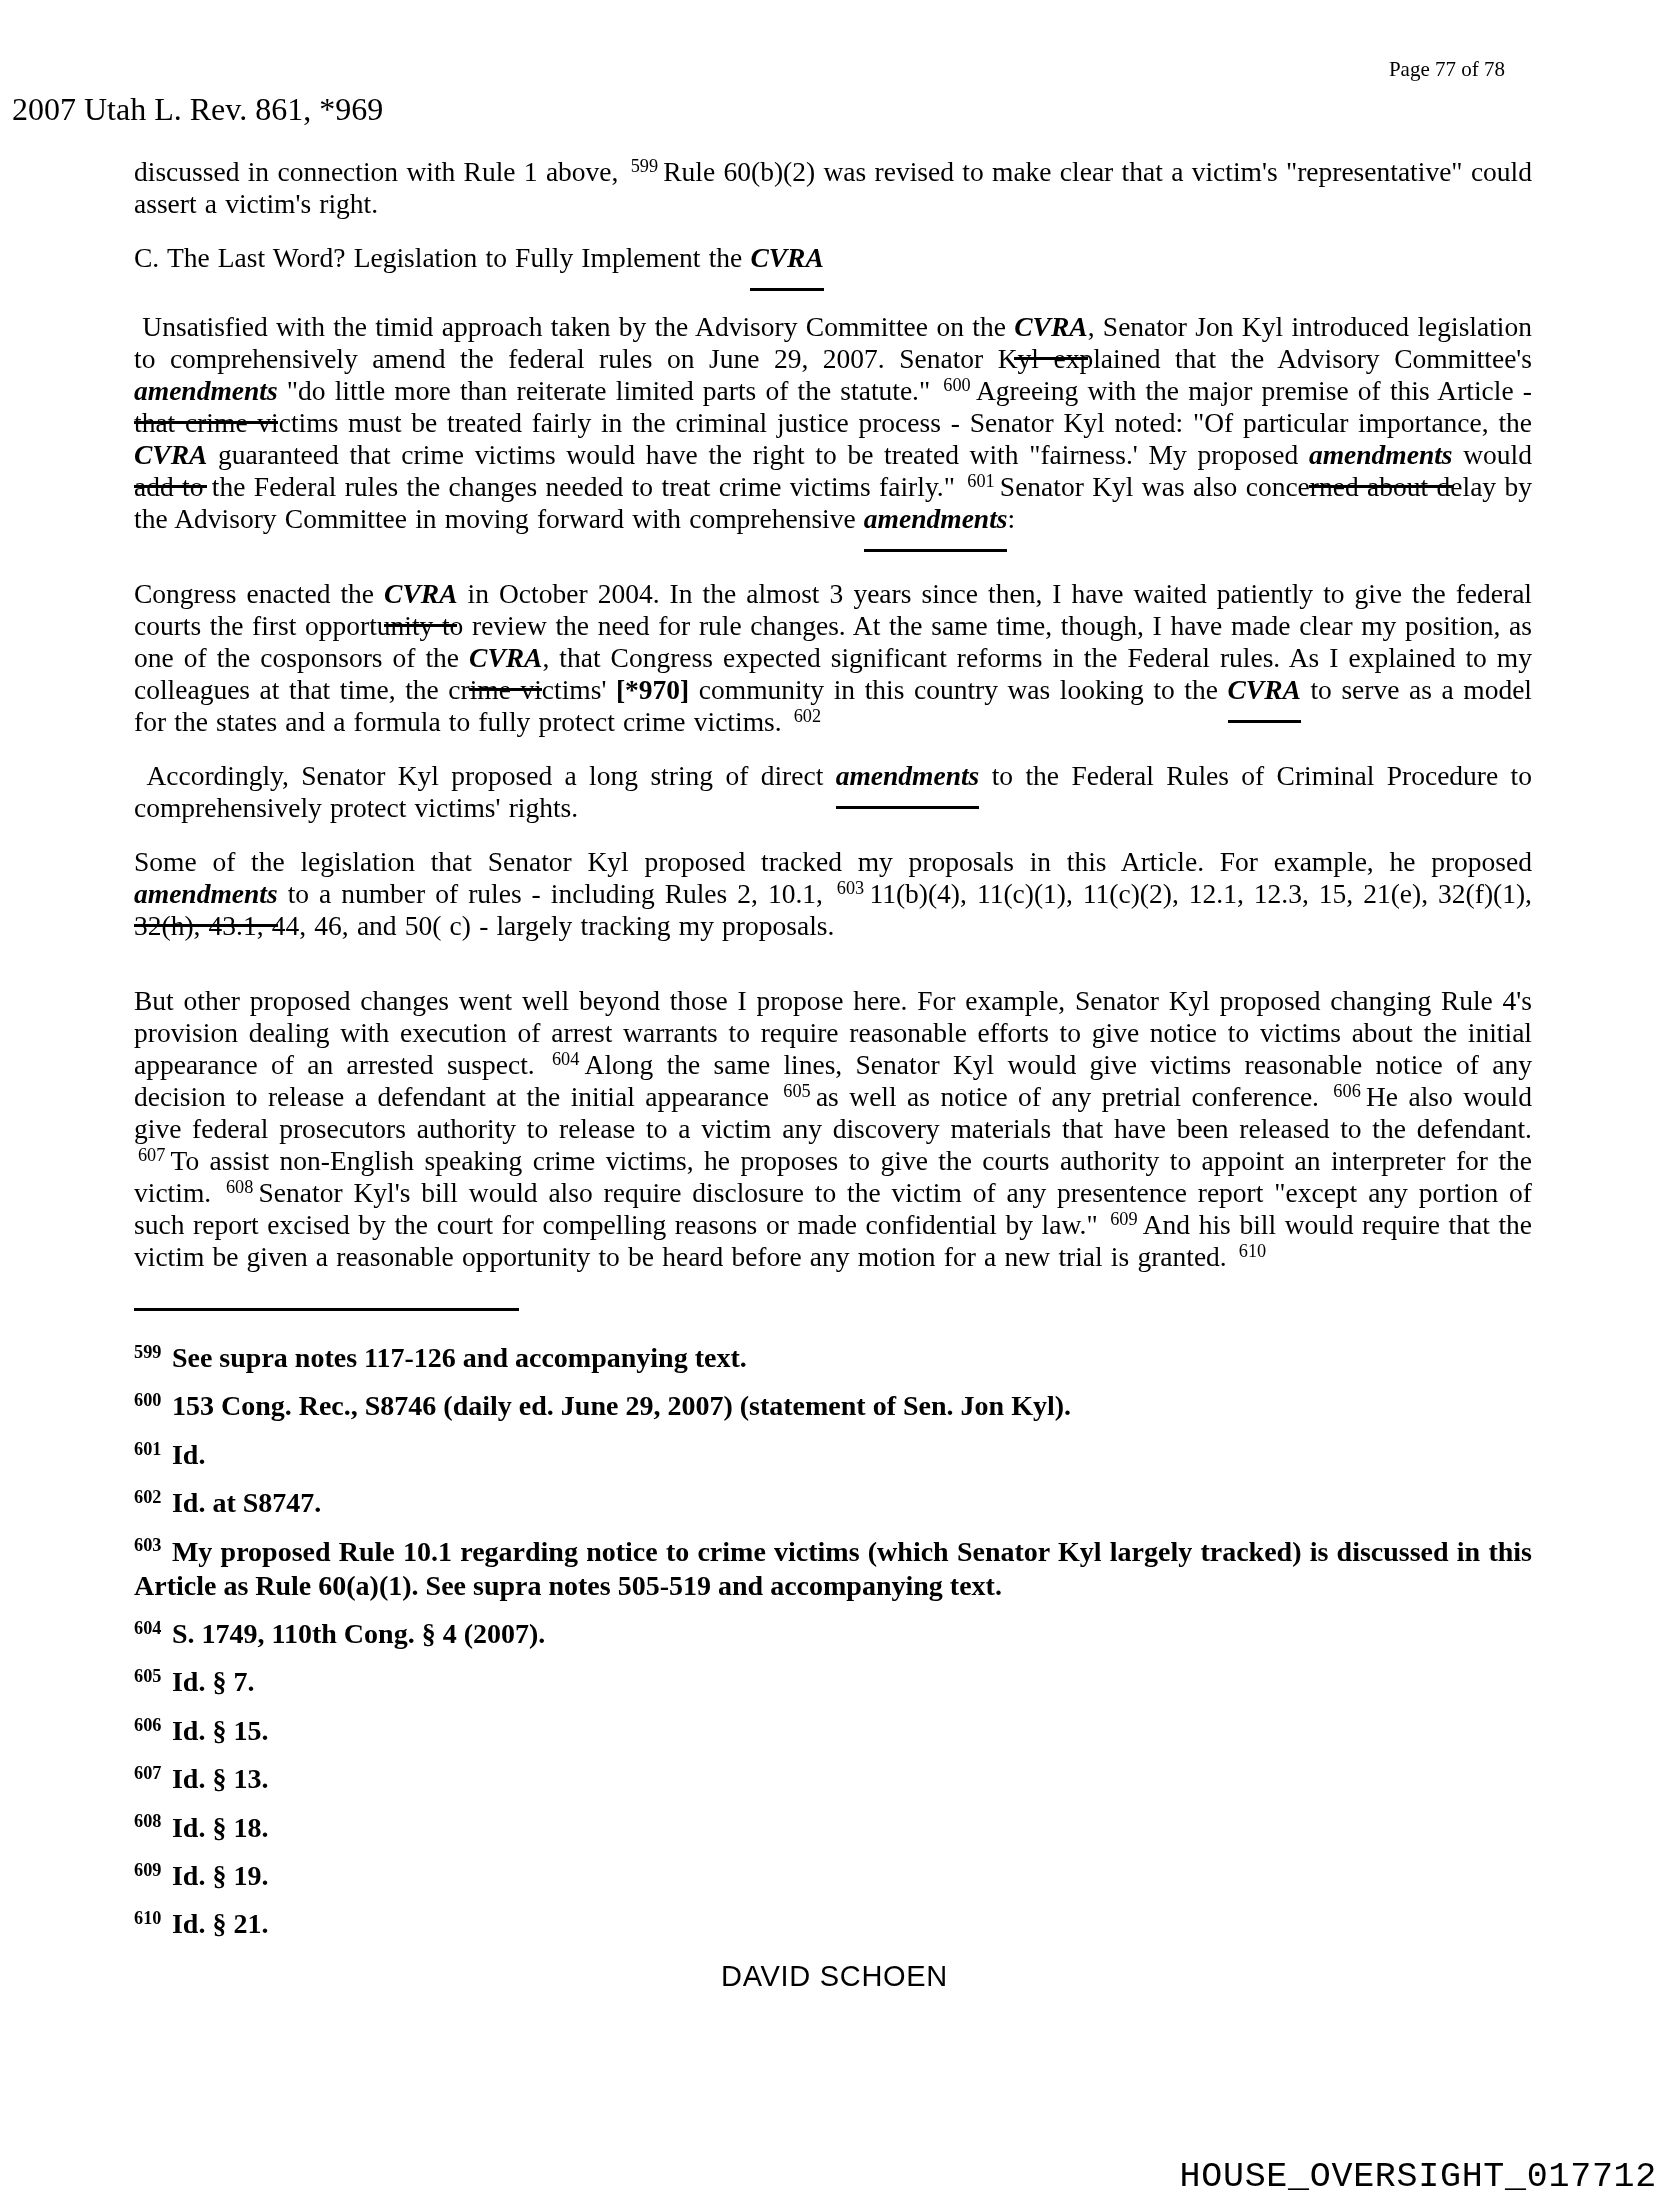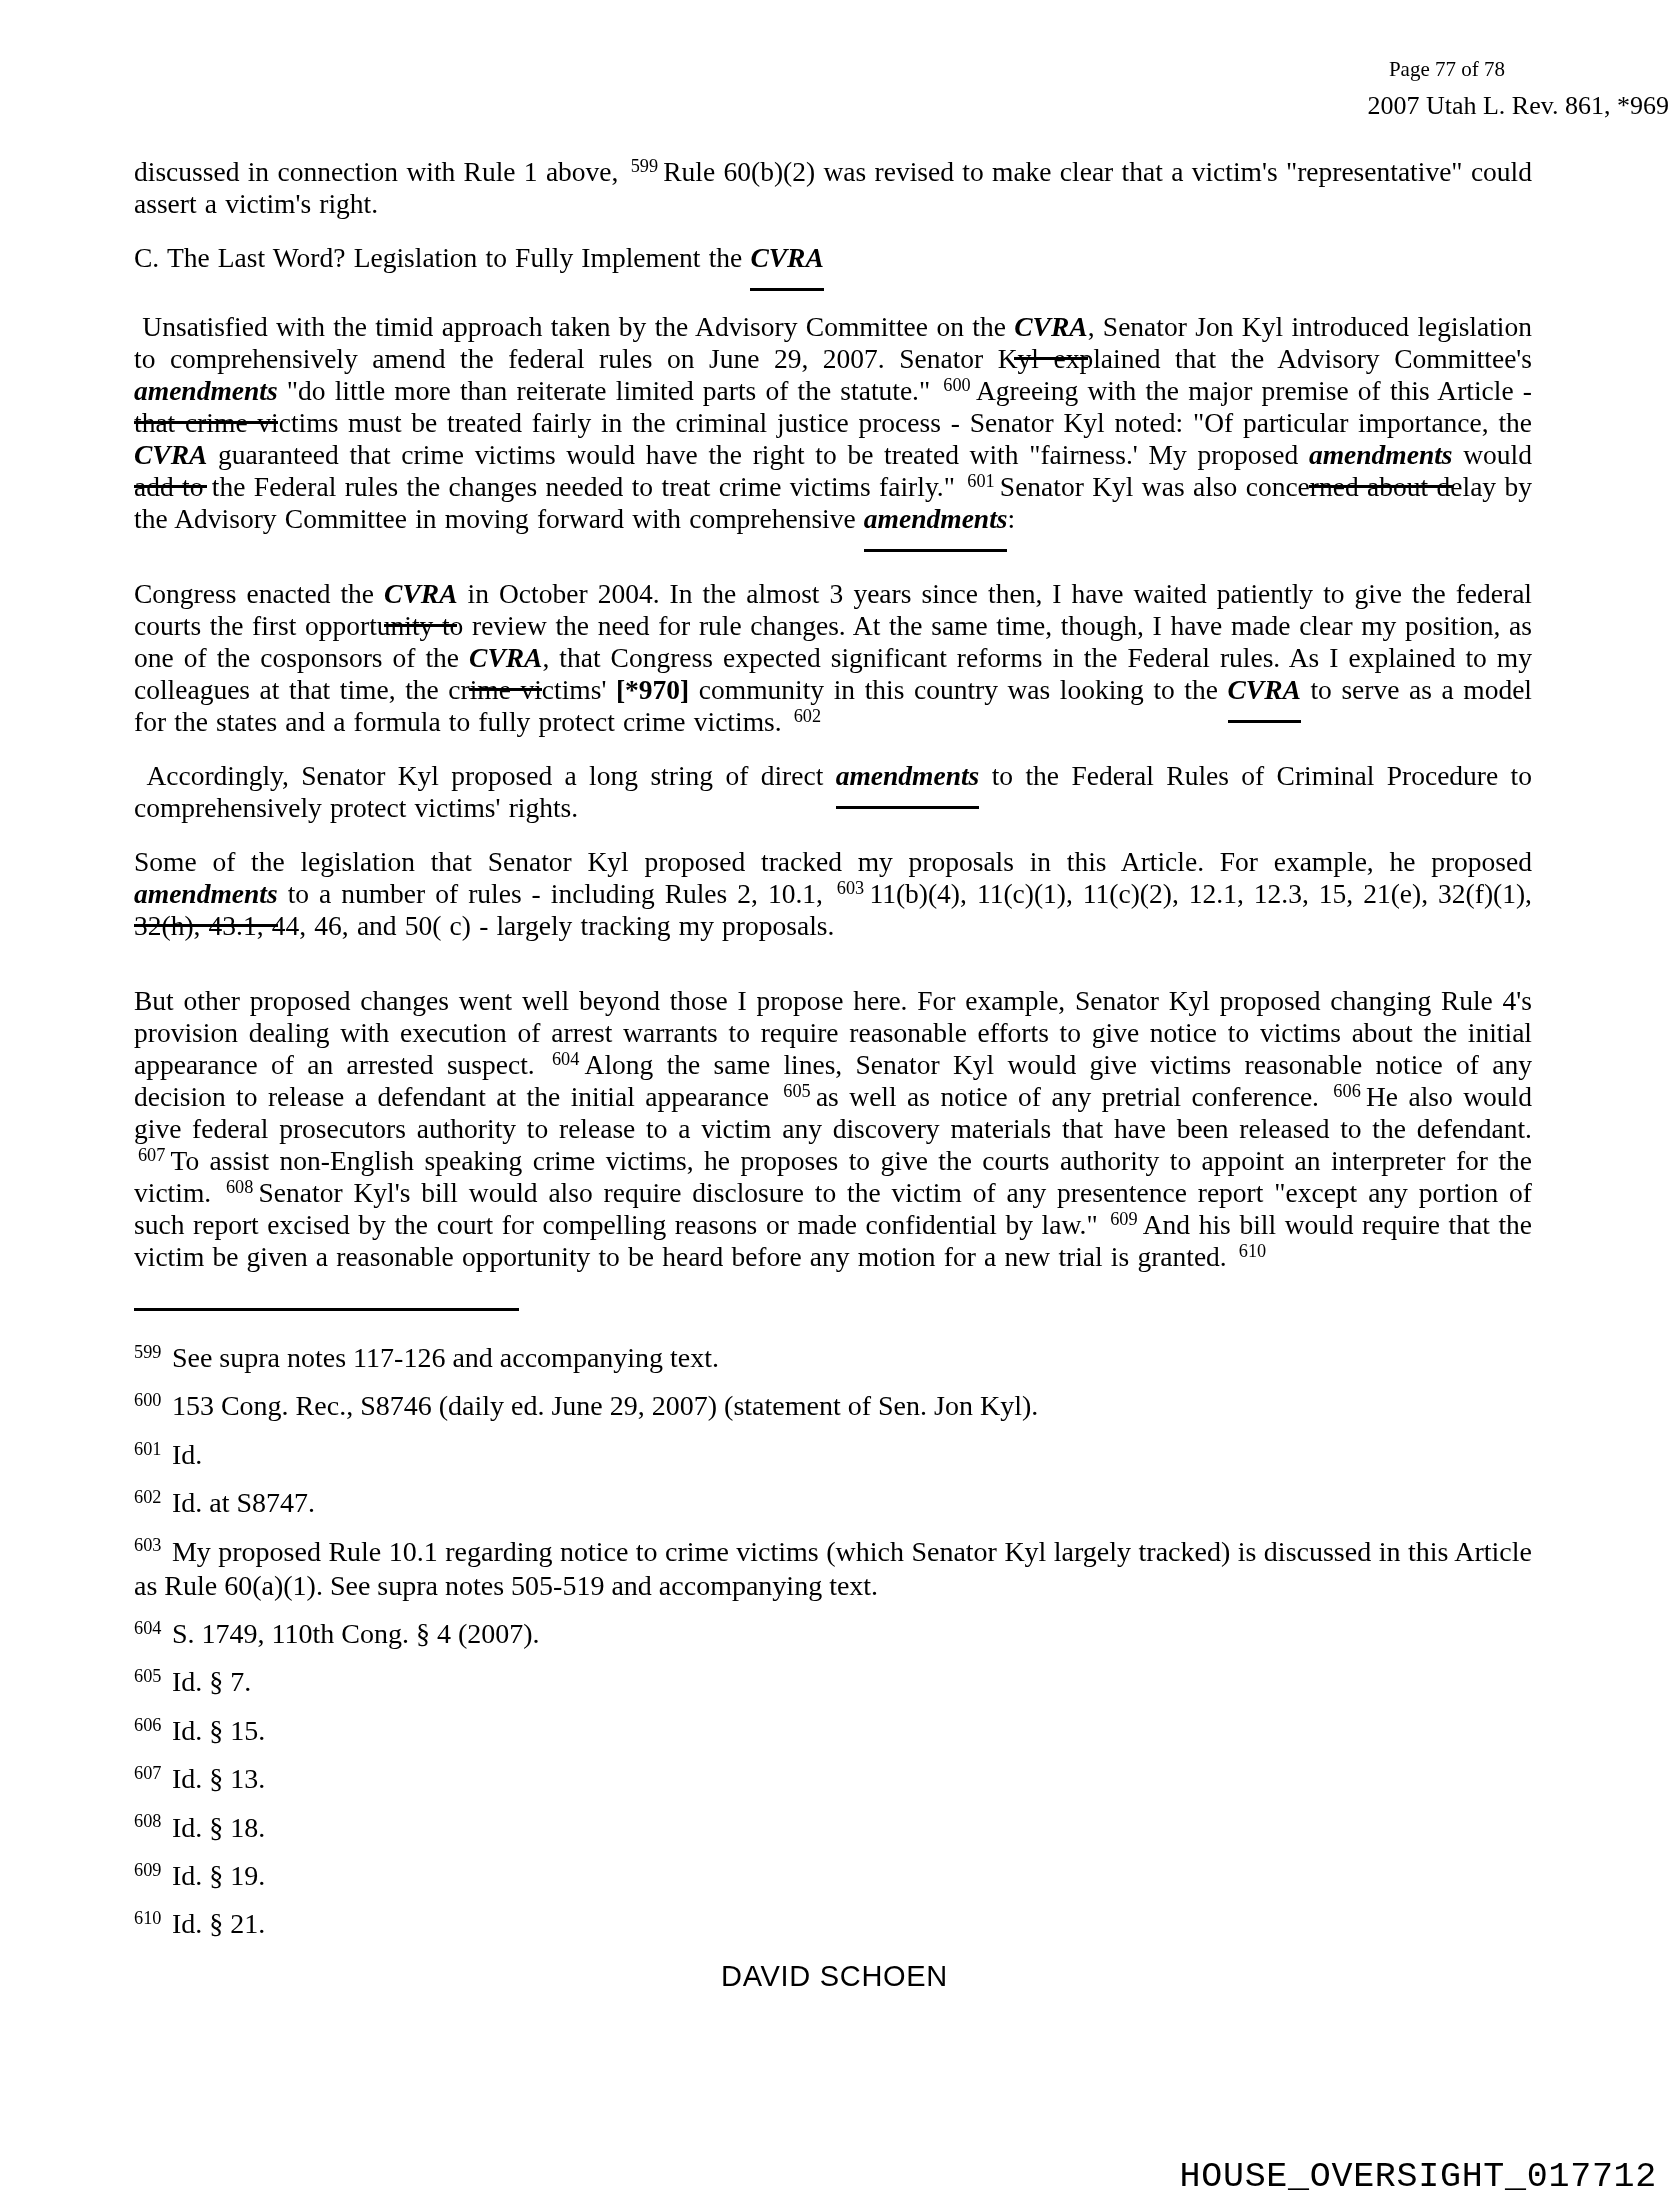--- a/index.html
+++ b/index.html
@@ -9,22 +9,22 @@
     background:#ffffff;color:#000;
     font-family:"Liberation Serif","DejaVu Serif",serif;
     overflow:hidden;
   }
   .pageno{
     position:absolute;top:58px;right:164px;
     font-size:21px;line-height:1.1;
     white-space:nowrap;
   }
   .citation{
-    position:absolute;top:92px;left:0;right:0;
-    text-align:right;font-size:26px;line-height:1.1;
+    position:absolute;top:92px;left:12px;right:0;
+    text-align:left;font-size:32px;line-height:1.1;
   }
   .main{
     position:absolute;left:134px;top:156px;width:1398px;
   }
   .para{
     font-size:27.5px;line-height:32px;
     text-align:justify;
     margin:0 0 22px 0;
     word-spacing:1.3px;
   }
@@ -42,20 +42,21 @@
     position:relative;top:-9.2px;
     margin:0 5.2px 0 3.9px;
   }
   .fnrule{
     margin-top:35px;
     width:385px;height:0;
     border-top:3.9px solid #000;
   }
   .footnotes{
     margin-top:30px;
+    font-weight:bold;
   }
   .footnote{
     font-size:28px;line-height:34px;
     text-align:justify;
     margin:0 0 14.4px 0;
   }
   .footnote .fnnum{
     font-size:18.3px;line-height:0;
     position:relative;top:-9.2px;
     margin:0 10.5px 0 0;

